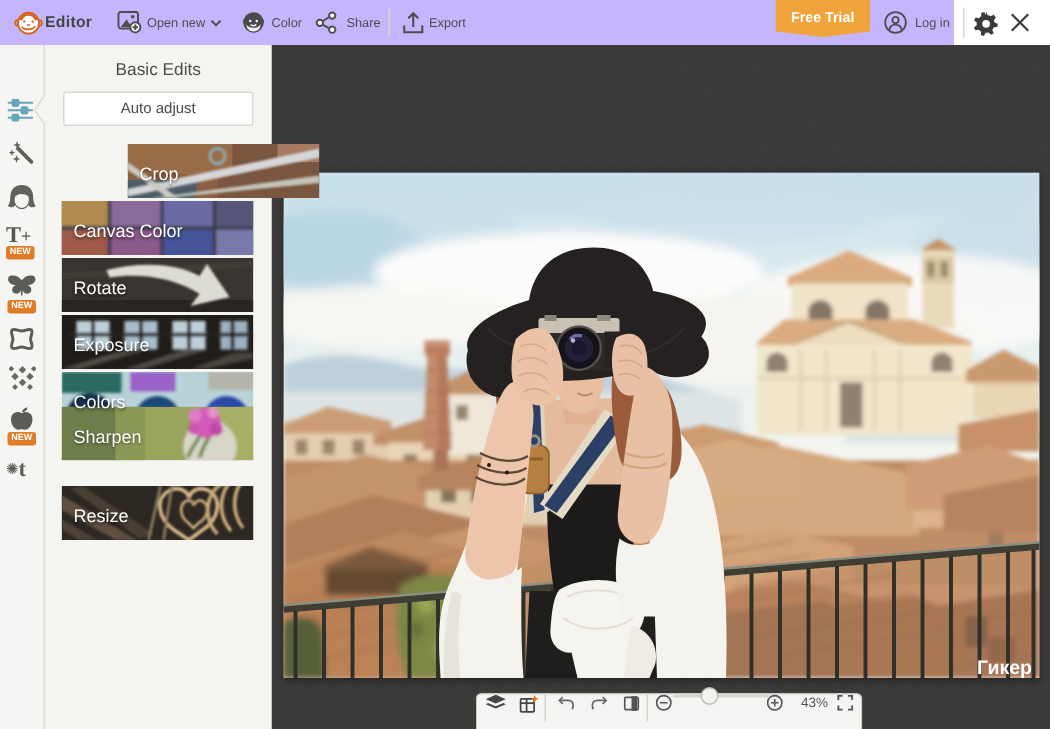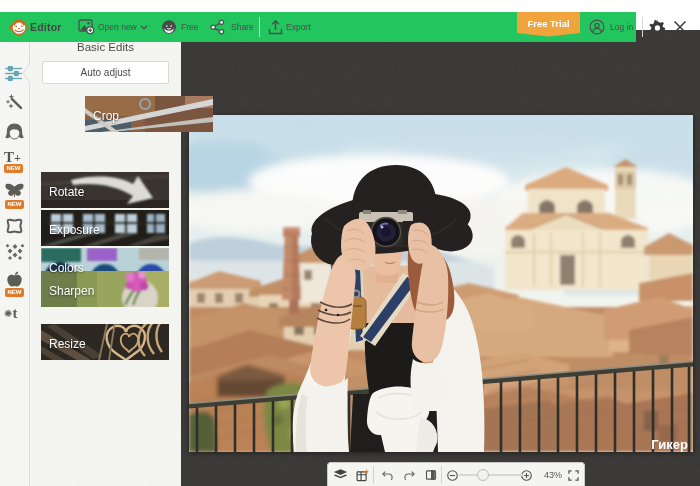--- a/index.html
+++ b/index.html
@@ -1,33 +1,33 @@
 <!DOCTYPE html>
 <html><head>
 <meta charset="utf-8">
 <style>
 html,body{margin:0;padding:0;}
 body{font-family:"Liberation Sans",sans-serif;width:700px;height:486px;overflow:hidden;}
 #app{position:relative;width:700px;height:486px;background:#fff;overflow:hidden;}
-#topbar{position:absolute;left:0;top:12px;width:636px;height:30px;background:#22c55e;z-index:20;}
+#topbar{position:absolute;left:0;top:0;width:636px;height:30px;background:#c4b5fd;z-index:20;}
 .tb{position:absolute;top:0;height:30px;display:flex;align-items:center;color:#4d4d4d;font-size:8.5px;}
 #canvas{position:absolute;left:181px;top:30px;width:519px;height:456px;
  background:#3b3a39;
  background-image:repeating-linear-gradient(45deg,rgba(255,255,255,0.013) 0 1px,transparent 1px 11px),repeating-linear-gradient(-45deg,rgba(255,255,255,0.013) 0 1px,transparent 1px 11px);}
 #rail{position:absolute;left:0;top:30px;width:30px;height:456px;background:#f5f5f3;border-right:1px solid #ddddda;box-sizing:border-box;}
 #panel{position:absolute;left:30px;top:30px;width:151px;height:456px;background:#f4f4f1;
  background-image:radial-gradient(rgba(0,0,0,0.01) 1px,transparent 1px);background-size:9px 9px;}
 #notch{position:absolute;left:22px;top:63px;width:9px;height:20px;z-index:5;}
 #ptitle{position:absolute;left:0;top:11px;width:151px;text-align:center;font-size:11.5px;color:#4c4c4c;}
 #autoadj{position:absolute;left:12px;top:31px;width:125px;height:21px;background:#fff;border:1px solid #d8d8d4;border-radius:2px;text-align:center;line-height:21px;font-size:10px;color:#4a4a4a;}
 .tile{position:absolute;left:11px;width:128px;height:36px;overflow:hidden;}
 .tlabel{position:absolute;left:8px;top:56%;transform:translateY(-50%);color:#fff;font-size:12px;text-shadow:0 1px 2px rgba(0,0,0,0.55);z-index:3;}
 .ticn{position:absolute;left:0;top:0;}
 #photo{position:absolute;left:8px;top:85px;width:504px;height:337px;box-shadow:0 1px 5px rgba(0,0,0,0.45);}
-#btoolbar{position:absolute;left:146px;top:432px;width:256px;height:24px;background:#f4f4f2;border:1px solid #c9c9c6;border-bottom:none;border-radius:4px 4px 0 0;display:flex;align-items:center;}
+#btoolbar{position:absolute;left:136px;top:432px;width:256px;height:24px;background:#f4f4f2;border:1px solid #c9c9c6;border-bottom:none;border-radius:4px 4px 0 0;display:flex;align-items:flex-start;}
 .bsep{width:1px;height:18px;background:#d2d2ce;margin:0 3px;}
 </style>
 </head>
 <body>
 <div id="app">
 <div id="canvas">
 <svg id="photo" viewBox="0 0 504 337" preserveAspectRatio="none">
 <defs>
  <linearGradient id="sky" x1="0" y1="0" x2="0" y2="1">
   <stop offset="0" stop-color="#c6e0ec"></stop>
@@ -338,20 +338,39 @@
     <polygon points="16,36 128,21 128,26 26,36" fill="#c2c2ba"></polygon>
     <polygon points="34,36 0,12 0,17 27,36" fill="#cccac2"></polygon>
     <circle cx="60" cy="8" r="5" fill="none" stroke="#90a4ae" stroke-width="2.2"></circle>
    </g>
    <filter id="tb1">
             <feGaussianBlur stdDeviation="0.7"></feGaussianBlur>
           </filter>
   </svg>
   <div class="tlabel">Crop</div>
  </div>
+ <div class="tile" style="top:104px;">
+  <svg class="ticn" width="128" height="36" viewBox="0 0 128 36">
+   <rect width="128" height="36" fill="#3a3a4a"></rect>
+   <g filter="url(#tb2)">
+    <rect x="-2" y="-2" width="33" height="19" fill="#b08a50"></rect>
+    <rect x="33" y="-2" width="33" height="19" fill="#8a6a9a"></rect>
+    <rect x="68" y="-2" width="33" height="19" fill="#6a6aa4"></rect>
+    <rect x="103" y="-2" width="27" height="19" fill="#565678"></rect>
+    <rect x="-2" y="19" width="33" height="19" fill="#a05a48"></rect>
+    <rect x="33" y="19" width="33" height="19" fill="#8a5a88"></rect>
+    <rect x="68" y="19" width="33" height="19" fill="#44549a"></rect>
+    <rect x="103" y="19" width="27" height="19" fill="#7a7aaa"></rect>
+   </g>
+   <filter id="tb2">
+            <feGaussianBlur stdDeviation="1.2"></feGaussianBlur>
+          </filter>
+  </svg>
+  <div class="tlabel">Canvas Color</div>
+ </div>
  <div class="tile" style="top:142px;">
   <svg class="ticn" width="128" height="36" viewBox="0 0 128 36">
    <rect width="128" height="36" fill="#39342f"></rect>
    <rect y="28" width="128" height="8" fill="#2a2522"></rect>
    <path d="M0,10 L128,2 L128,6 L0,14 Z" fill="#453f39" opacity="0.8"></path>
    <g filter="url(#tb3)">
     <path d="M30,8 C55,2 78,4 92,12 L97,4 L112,26 L86,32 L92,24 C75,13 52,10 32,13 Z" fill="#dcdcd4"></path>
    </g>
    <filter id="tb3">
             <feGaussianBlur stdDeviation="0.8"></feGaussianBlur>
@@ -481,21 +500,21 @@
   <svg width="16" height="16" viewBox="0 0 16 16">
    <circle cx="8" cy="8" r="6.8" fill="#4a4a4a"></circle>
    <circle cx="2.6" cy="7.4" r="1.6" fill="#4a4a4a"></circle>
           <circle cx="13.4" cy="7.4" r="1.6" fill="#4a4a4a"></circle>
    <path d="M3.4 9 C4 12.4 12 12.4 12.6 9 C13 11.8 11 14 8 14 C5 14 3 11.8 3.4 9 Z" fill="#fff" opacity="0.9"></path>
    <circle cx="5.8" cy="7" r="0.8" fill="#fff"></circle>
           <circle cx="10.2" cy="7" r="0.8" fill="#fff"></circle>
    <path d="M6.2 9.4 C7.2 10.2 8.8 10.2 9.8 9.4" stroke="#fff" stroke-width="1" fill="none"></path>
   </svg>
  </div>
- <div class="tb" style="left:181px;">Free</div>
+ <div class="tb" style="left:181px;">Color</div>
  <div class="tb" style="left:210px;">
   <svg width="15" height="16" viewBox="0 0 15 16">
    <g stroke="#4d4d4d" stroke-width="1.3" fill="#fff">
     <path d="M3.5 8 L11 3.5 M3.5 8.6 L11 12.8" fill="none"></path>
     <circle cx="3.2" cy="8.2" r="2.1"></circle>
             <circle cx="11.5" cy="3.4" r="2.1"></circle>
             <circle cx="11.5" cy="12.8" r="2.1"></circle>
    </g>
   </svg>
  </div>

